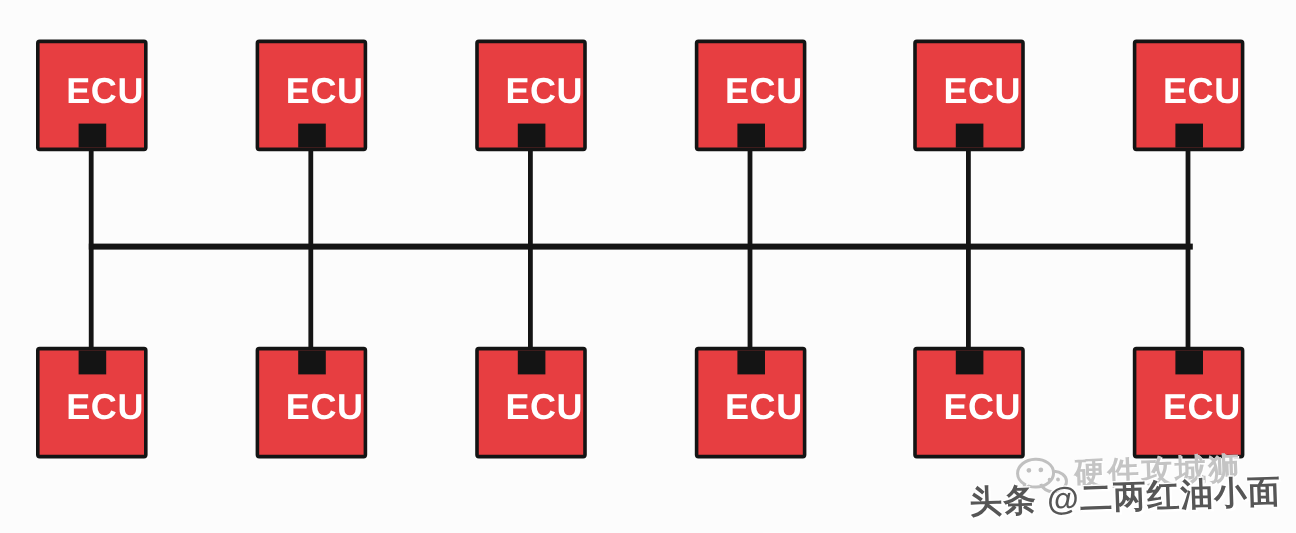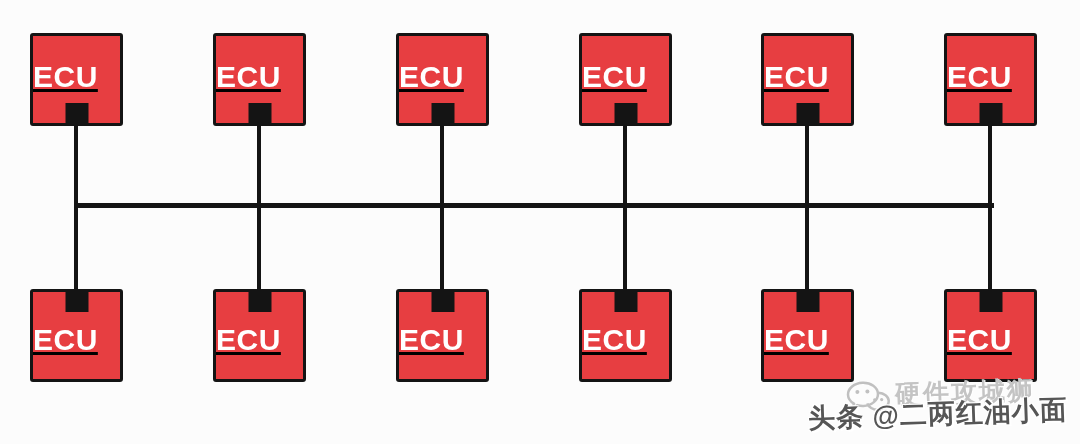--- a/index.html
+++ b/index.html
@@ -35,23 +35,22 @@
   
   .node {
     position: absolute;
     width: 87px;
     height: 87px;
     background: var(--node-fill, #e73e41);
     border: 3px solid var(--node-border, #141414);
     border-radius: 3px;
     display: flex;
     align-items: center;
-    justify-content: flex-start;
+    justify-content: flex-end;
     z-index: 2;
-    text-decoration: underline;
   }
   .node.top { top: 33px; }
   .node.bottom { top: 289px; }
   .node .label {
     color: #ffffff;
     font-size: 30px;
     font-weight: bold;
     letter-spacing: 0.5px;
     line-height: 1;
   }

